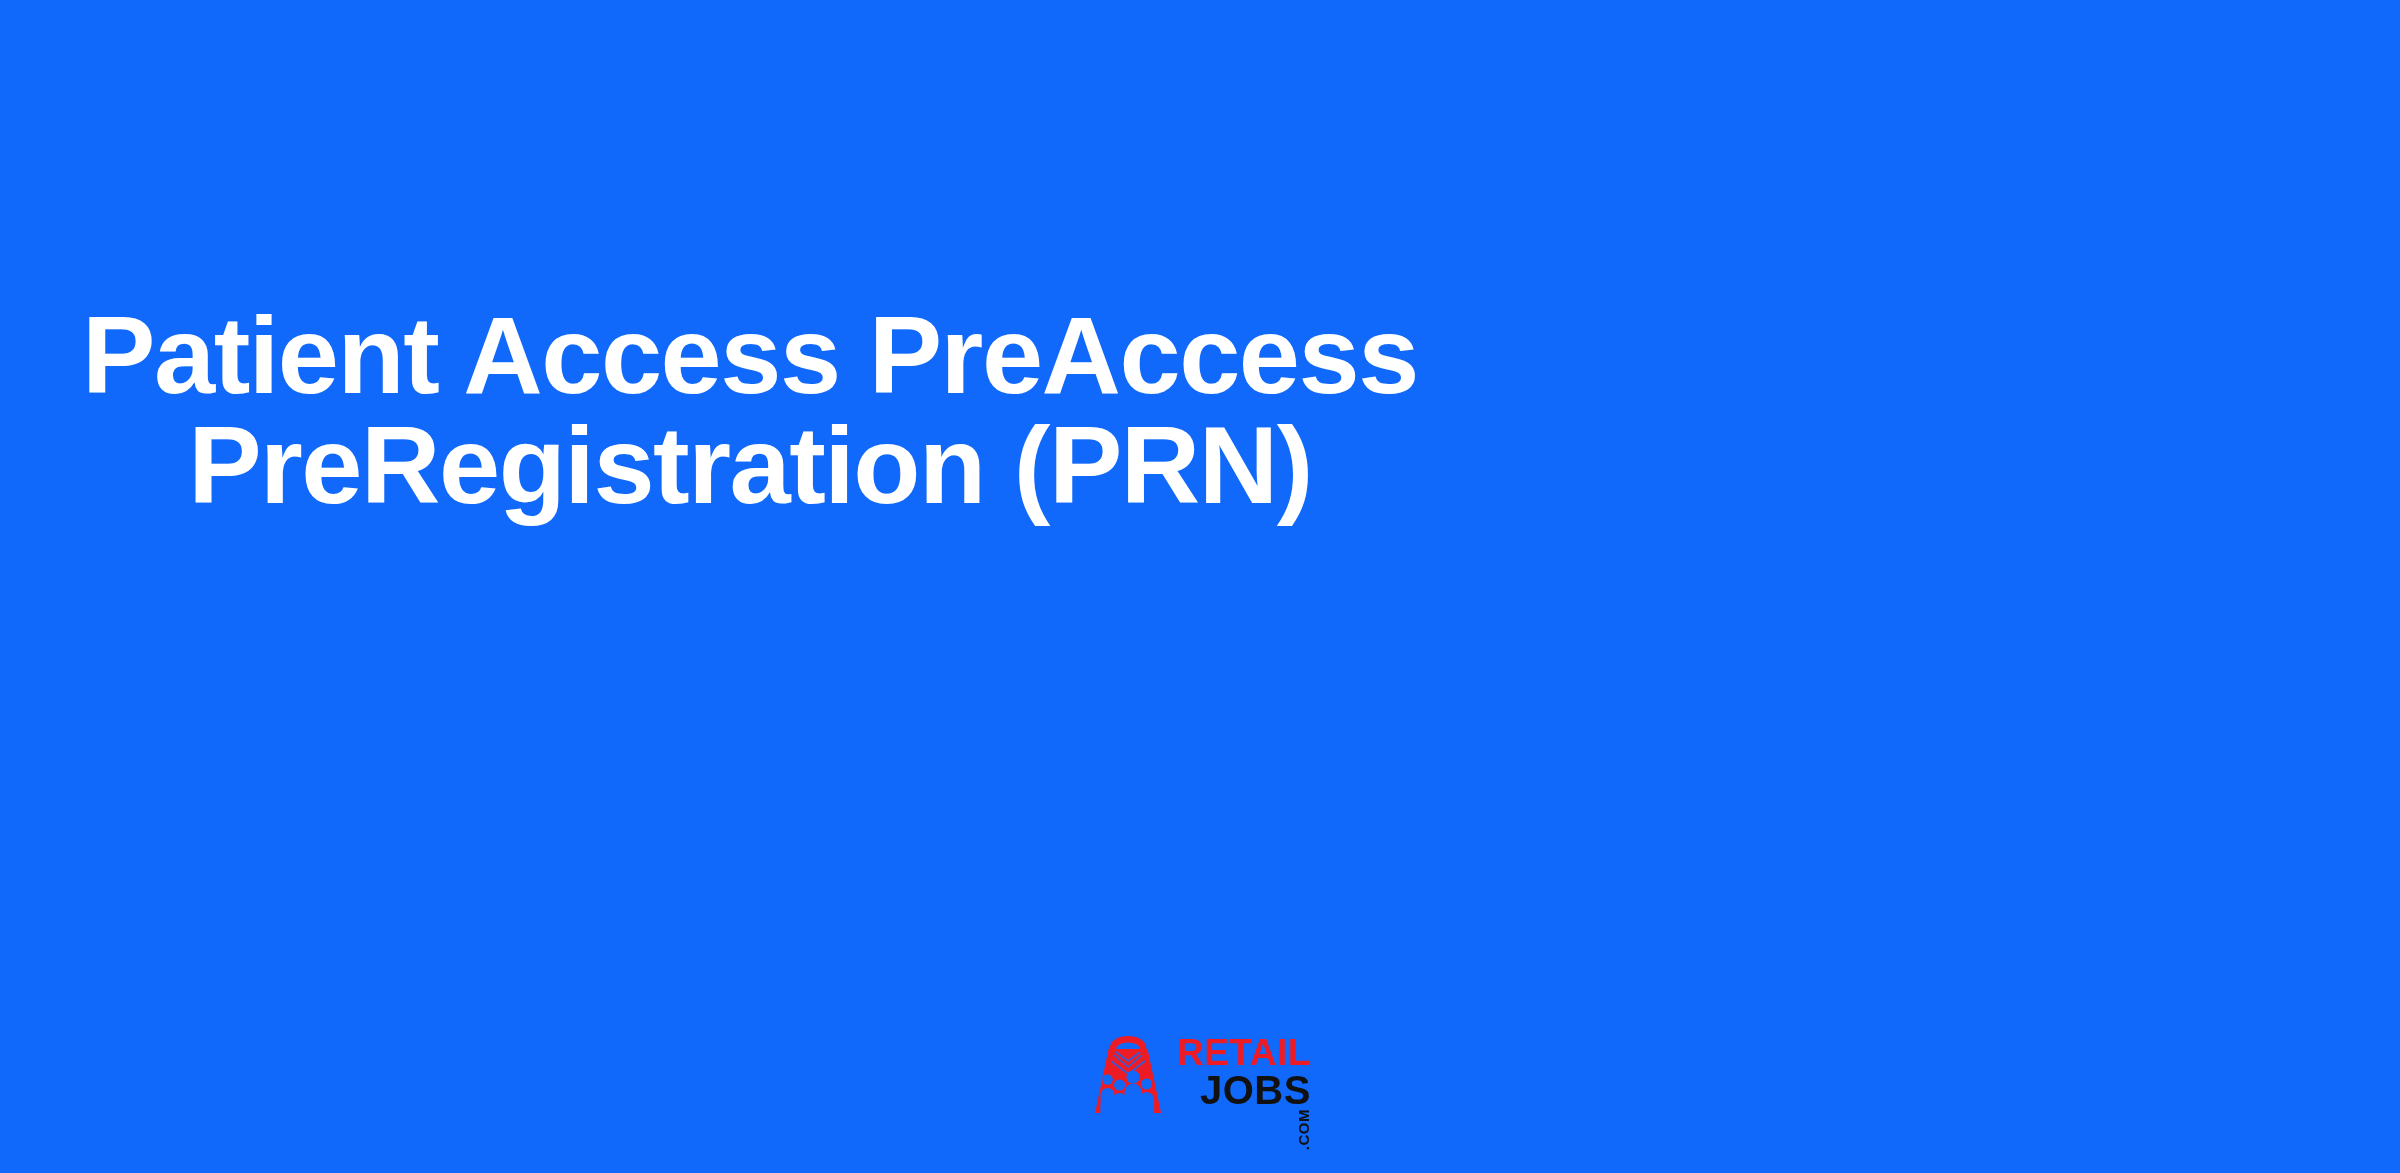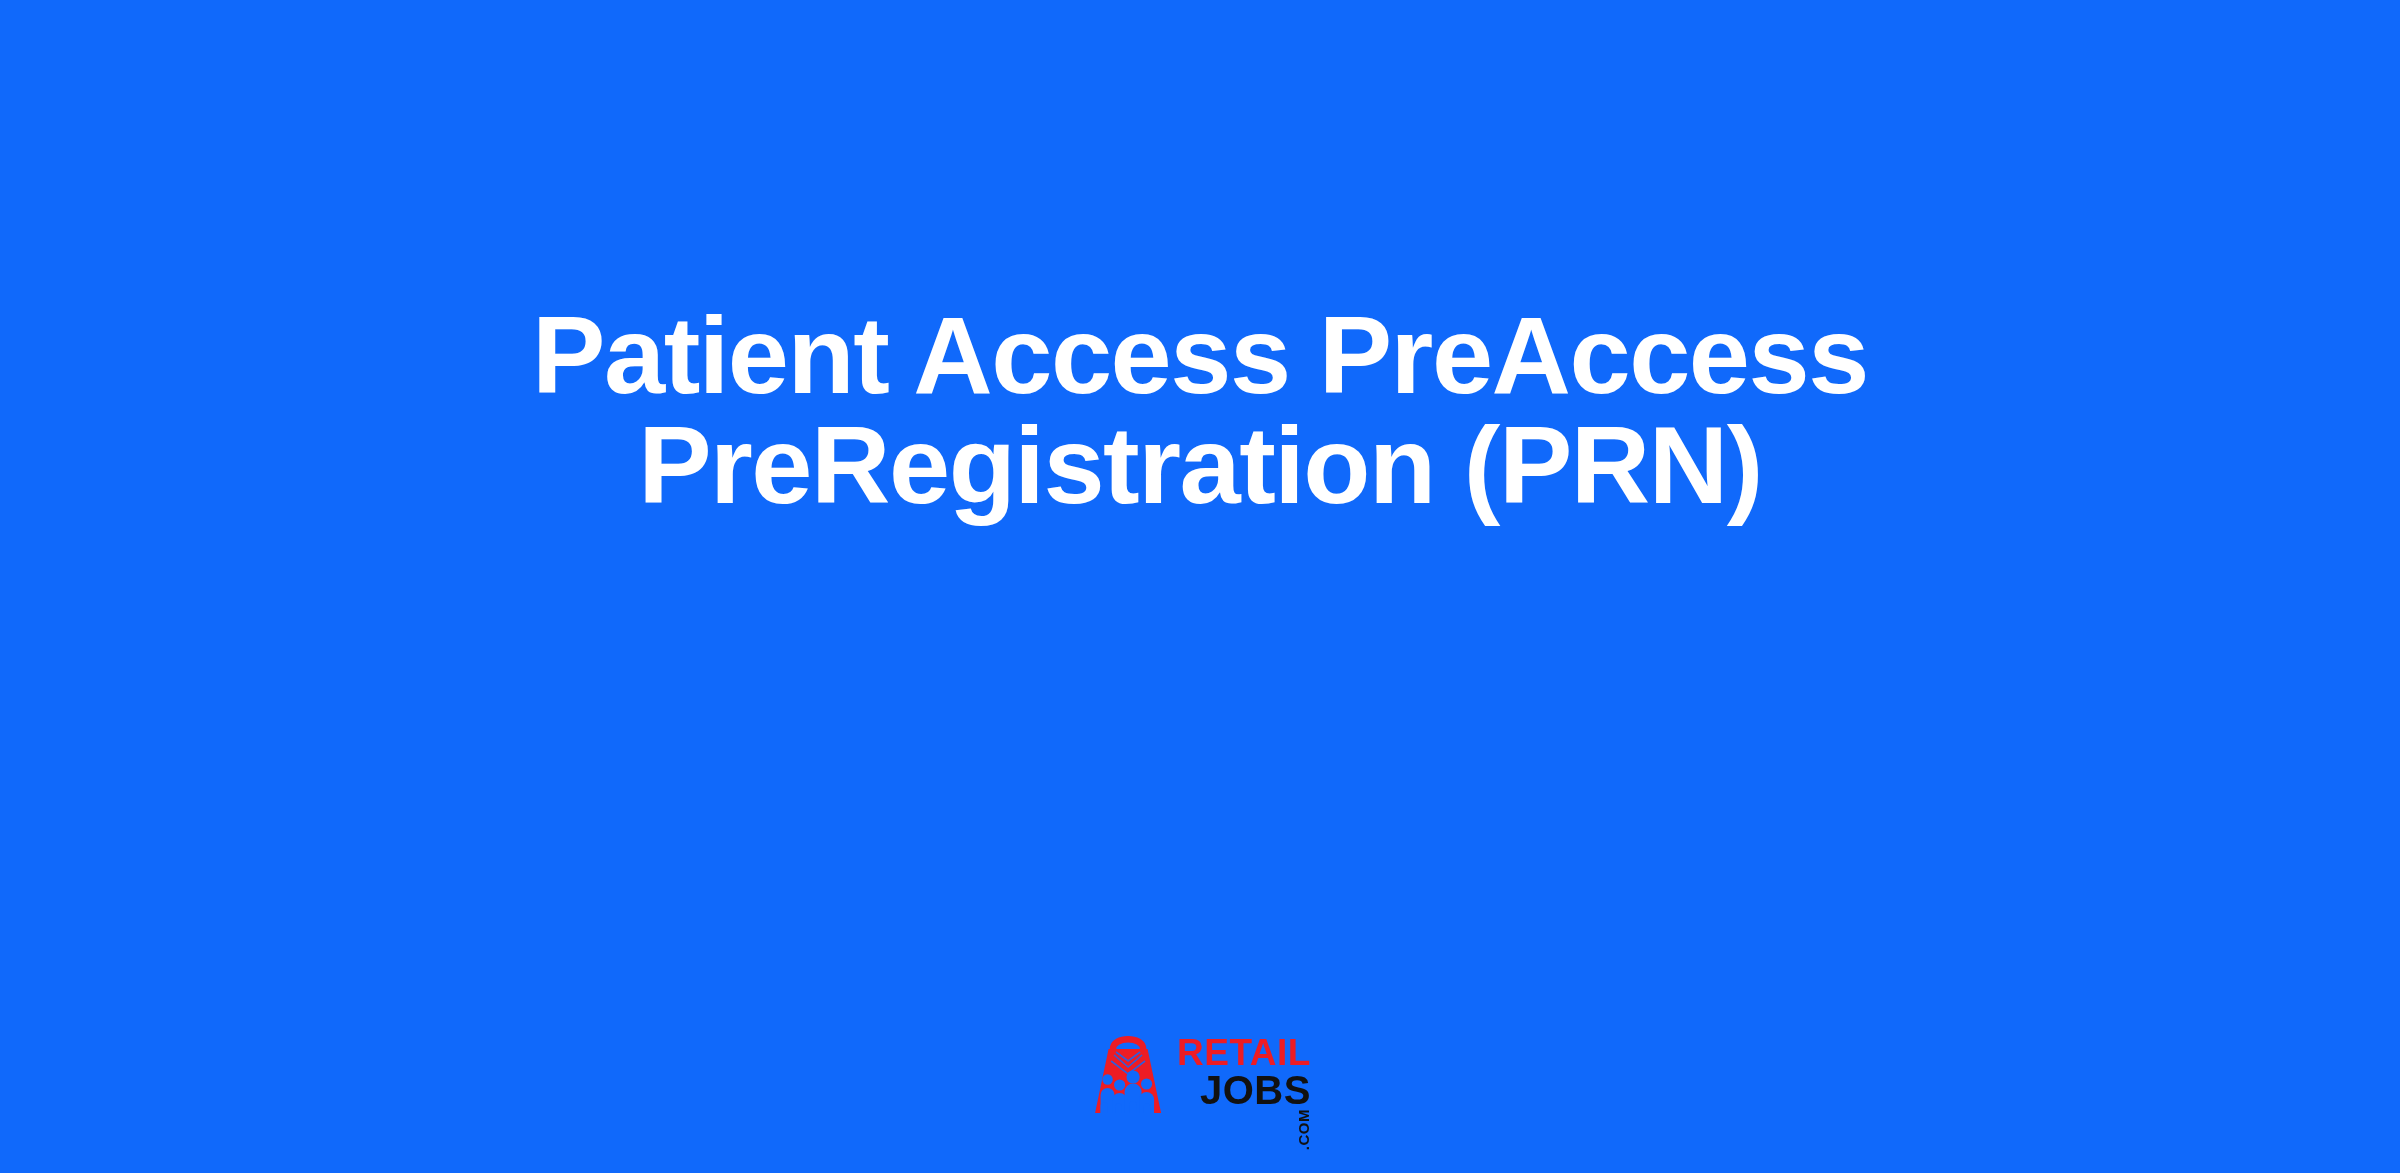--- a/index.html
+++ b/index.html
@@ -25,21 +25,21 @@
     align-items: center;
   }
 
   
   #text-block {
     position: absolute;
     left: 0;
     right: 0;
     top: 300px;
     display: flex;
-    flex-direction: column;
+    flex-direction: row;
     align-items: center;
     text-align: center;
   }
 
   #job-title {
     font-family: "Liberation Sans", sans-serif;
     font-weight: 700;
     font-size: 110px;
     line-height: 1.0;
     letter-spacing: -1.5px;

